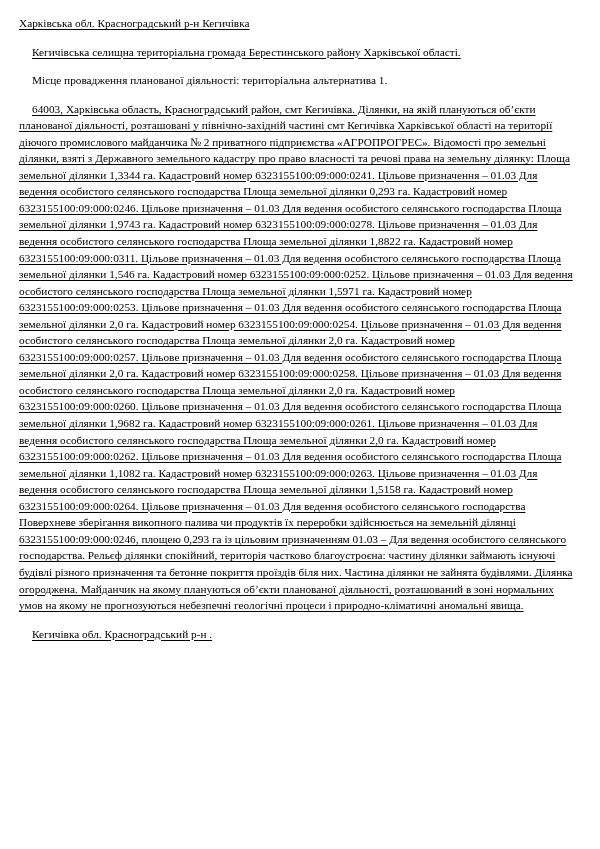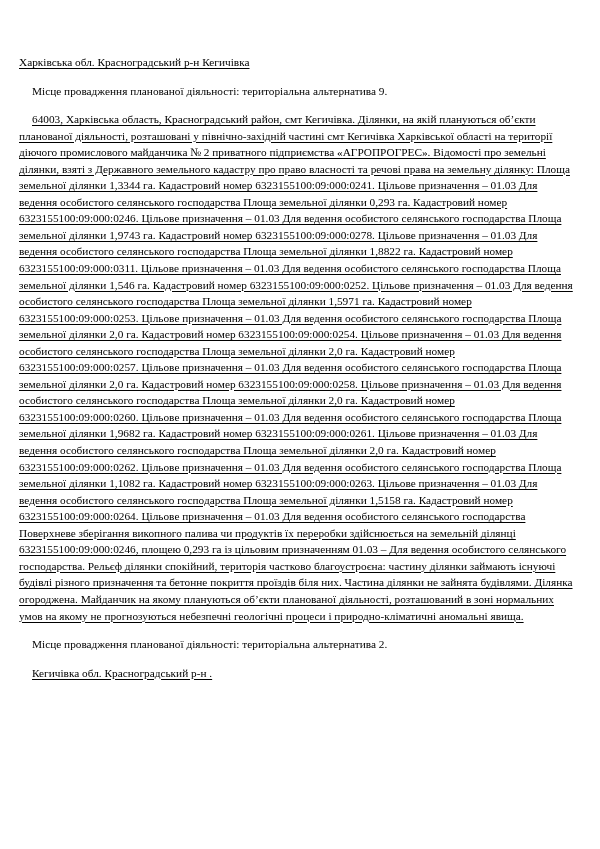--- a/index.html
+++ b/index.html
@@ -10,21 +10,21 @@
   body {
     width: 600px;
     height: 849px;
     overflow: hidden;
   }
   .page {
     box-sizing: border-box;
     width: 600px;
     height: 849px;
     background: #ffffff;
-    padding: 54px 26px 0 19px;
+    padding: 15px 26px 0 19px;
     font-family: "Liberation Serif", "DejaVu Serif", serif;
     font-size: 11.3px;
     line-height: 16.55px;
     color: #000000;
     text-align: left;
   }
   .page p {
     margin: 0 0 12px 0;
     padding: 0;
   }
@@ -35,17 +35,17 @@
     text-decoration: underline;
     text-decoration-thickness: 1px;
     text-underline-offset: 1.5px;
   }
 </style>
 </head>
 <body>
 
 <div class="page">
   <p class="u">Харківська обл. Красноградський р-н Кегичівка</p>
-  <p class="ind">Місце провадження планованої діяльності: територіальна альтернатива 9.</p>
+  <p class="u ind">Кегичівська селищна територіальна громада Берестинського району Харківської області.</p>
+  <p class="ind">Місце провадження планованої діяльності: територіальна альтернатива 1.</p>
   <p class="u ind">64003, Харківська область, Красноградський район, смт Кегичівка. Ділянки, на якій плануються об’єкти планованої діяльності, розташовані у північно-західній частині смт Кегичівка Харківської області на території діючого промислового майданчика № 2 приватного підприємства «АГРОПРОГРЕС». Відомості про земельні ділянки, взяті з Державного земельного кадастру про право власності та речові права на земельну ділянку: Площа земельної ділянки 1,3344 га. Кадастровий номер 6323155100:09:000:0241. Цільове призначення – 01.03 Для ведення особистого селянського господарства Площа земельної ділянки 0,293 га. Кадастровий номер 6323155100:09:000:0246. Цільове призначення – 01.03 Для ведення особистого селянського господарства Площа земельної ділянки 1,9743 га. Кадастровий номер 6323155100:09:000:0278. Цільове призначення – 01.03 Для ведення особистого селянського господарства Площа земельної ділянки 1,8822 га. Кадастровий номер 6323155100:09:000:0311. Цільове призначення – 01.03 Для ведення особистого селянського господарства Площа земельної ділянки 1,546 га. Кадастровий номер 6323155100:09:000:0252. Цільове призначення – 01.03 Для ведення особистого селянського господарства Площа земельної ділянки 1,5971 га. Кадастровий номер 6323155100:09:000:0253. Цільове призначення – 01.03 Для ведення особистого селянського господарства Площа земельної ділянки 2,0 га. Кадастровий номер 6323155100:09:000:0254. Цільове призначення – 01.03 Для ведення особистого селянського господарства Площа земельної ділянки 2,0 га. Кадастровий номер 6323155100:09:000:0257. Цільове призначення – 01.03 Для ведення особистого селянського господарства Площа земельної ділянки 2,0 га. Кадастровий номер 6323155100:09:000:0258. Цільове призначення – 01.03 Для ведення особистого селянського господарства Площа земельної ділянки 2,0 га. Кадастровий номер 6323155100:09:000:0260. Цільове призначення – 01.03 Для ведення особистого селянського господарства Площа земельної ділянки 1,9682 га. Кадастровий номер 6323155100:09:000:0261. Цільове призначення – 01.03 Для ведення особистого селянського господарства Площа земельної ділянки 2,0 га. Кадастровий номер 6323155100:09:000:0262. Цільове призначення – 01.03 Для ведення особистого селянського господарства Площа земельної ділянки 1,1082 га. Кадастровий номер 6323155100:09:000:0263. Цільове призначення – 01.03 Для ведення особистого селянського господарства Площа земельної ділянки 1,5158 га. Кадастровий номер 6323155100:09:000:0264. Цільове призначення – 01.03 Для ведення особистого селянського господарства Поверхневе зберігання викопного палива чи продуктів їх переробки здійснюється на земельній ділянці 6323155100:09:000:0246, площею 0,293 га із цільовим призначенням 01.03 – Для ведення особистого селянського господарства. Рельєф ділянки спокійний, територія частково благоустроєна: частину ділянки займають існуючі будівлі різного призначення та бетонне покриття проїздів біля них. Частина ділянки не зайнята будівлями. Ділянка огороджена. Майданчик на якому плануються об’єкти планованої діяльності, розташований в зоні нормальних умов на якому не прогнозуються небезпечні геологічні процеси і природно-кліматичні аномальні явища.</p>
-  <p class="ind">Місце провадження планованої діяльності: територіальна альтернатива 2.</p>
   <p class="u ind">Кегичівка обл. Красноградський р-н .</p>
 </div>
 
 </body></html>

